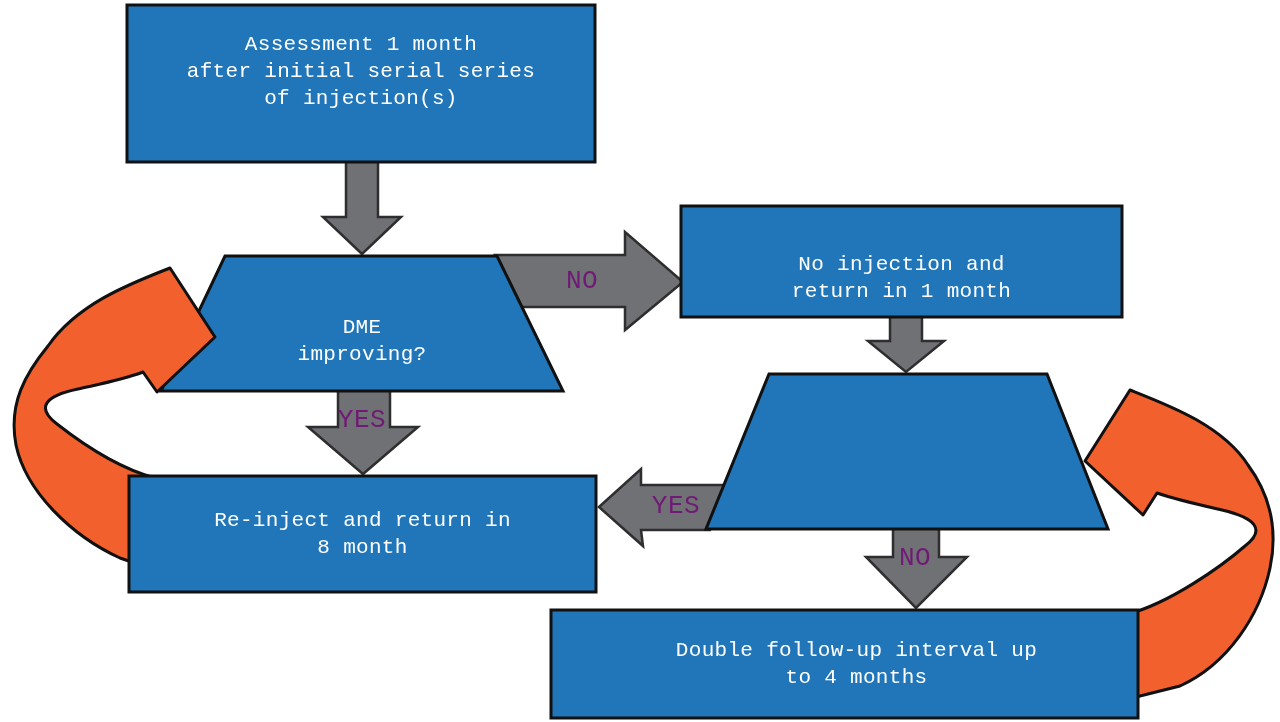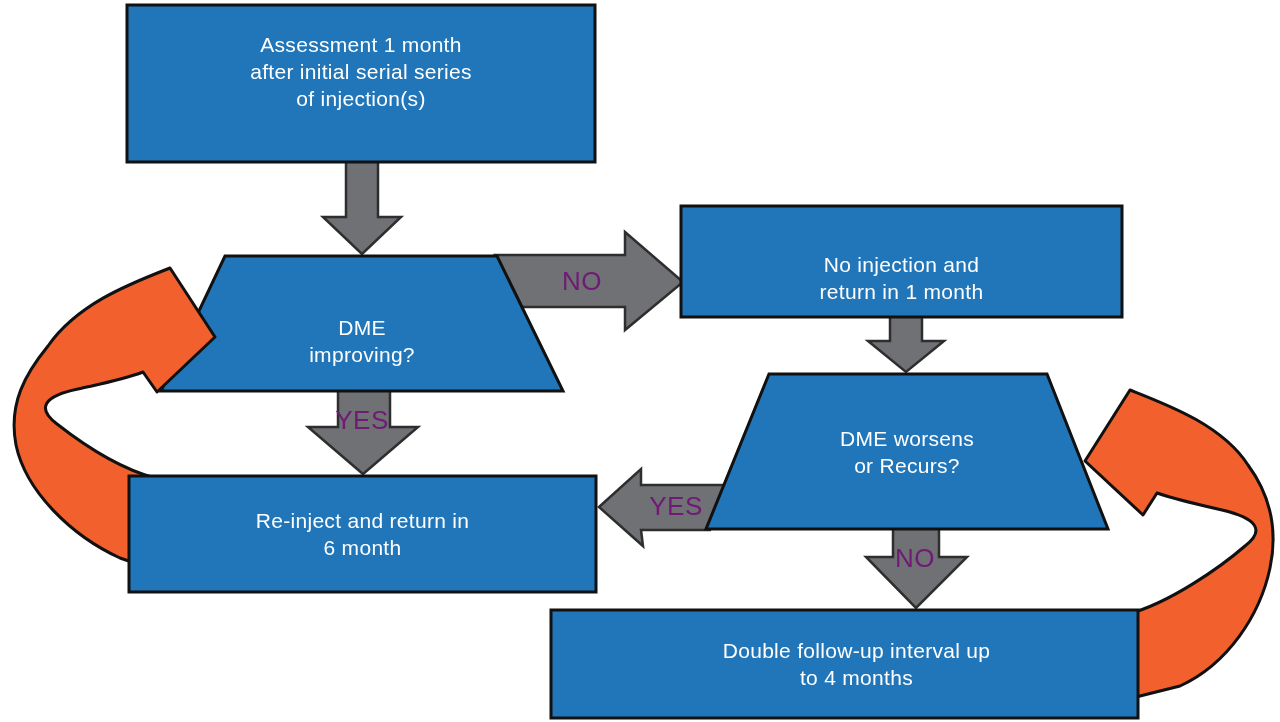--- a/index.html
+++ b/index.html
@@ -1,21 +1,21 @@
 <!DOCTYPE html>
 <html><head>
 <meta charset="utf-8">
 <style>
   html, body { margin: 0; padding: 0; background: #ffffff; }
   .canvas {
     position: relative;
     width: 1280px;
     height: 722px;
     background: #ffffff;
-    font-family: Liberation Sans, sans-serif;
+    font-family: Liberation Mono, monospace;
     overflow: hidden;
   }
   .layer { position: absolute; left: 0; top: 0; width: 1280px; height: 722px; }
   .node-label {
     position: absolute;
     display: flex;
     align-items: center;
     justify-content: center;
     text-align: center;
     white-space: pre-line;
@@ -93,25 +93,23 @@
   <div class="node-label" style="left:127px; top:5px; width:468px; height:157px; padding-bottom:24px; box-sizing:border-box;">Assessment 1 month
 after initial serial series
 of injection(s)</div>
 
   <div class="node-label" style="left:161px; top:256px; width:402px; height:135px; padding-top:34px; box-sizing:border-box;">DME
 improving?</div>
 
   <div class="node-label" style="left:681px; top:206px; width:441px; height:143px;">No injection and
 return in 1 month</div>
 
-  <div class="node-label" style="left:706px; top:374px; width:402px; height:155px;">DME worsens
-or Recurs?</div>
 
   <div class="node-label" style="left:129px; top:476px; width:467px; height:116px;">Re-inject and return in
-6 month</div>
+8 month</div>
 
   <div class="node-label" style="left:551px; top:610px; width:587px; height:108px;margin-left:12px;">Double follow-up interval up
 to 4 months</div>
 
   <span class="edge-label" style="left:582px; top:281px;">NO</span>
 
   <span class="edge-label" style="left:362px; top:420px;">YES</span>
 
   <span class="edge-label" style="left:676px; top:506px;">YES</span>
 

